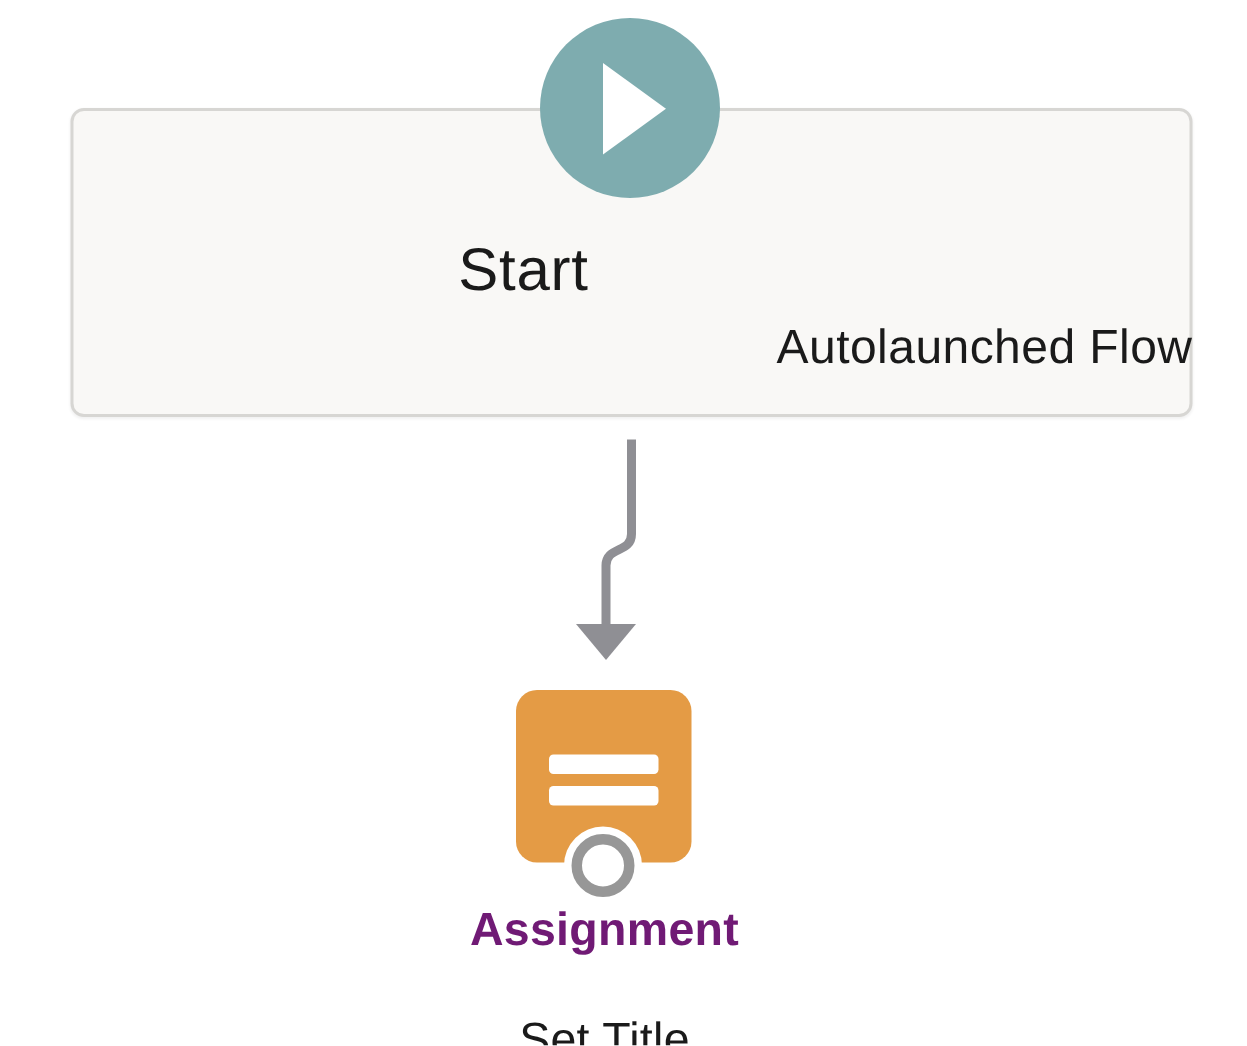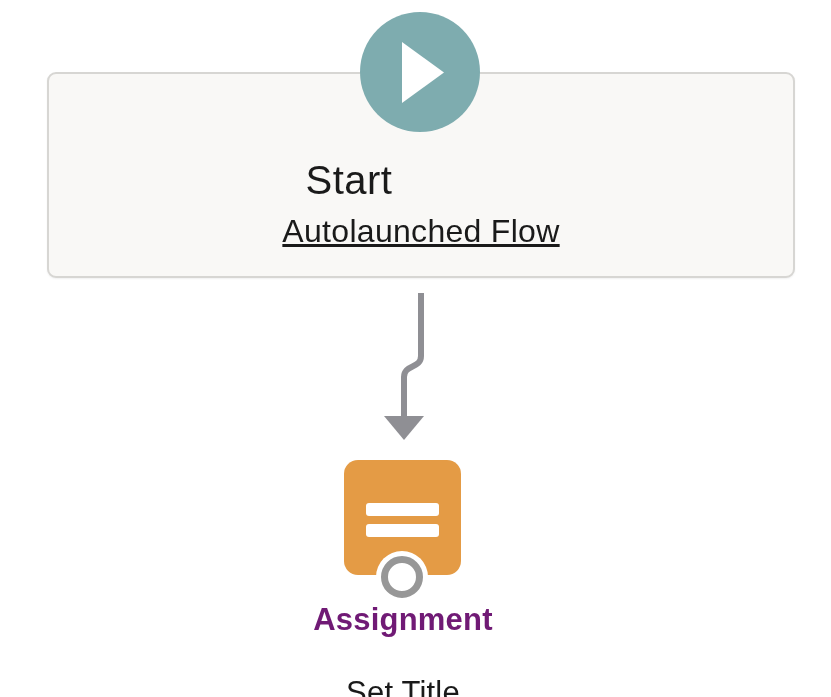--- a/index.html
+++ b/index.html
@@ -39,26 +39,25 @@
     font-size: 40px;
     line-height: 1.1;
     color: #1a1a1a;
     letter-spacing: 0.5px;
   }
   .start-subtitle {
     position: absolute;
     left: 47px;
     top: 214px;
     width: 748px;
-    text-align: center;
+    text-align: right;
     font-size: 32px;
     line-height: 1.1;
     color: #1a1a1a;
     letter-spacing: 0.3px;
-    text-decoration: underline;
   }
   .start-circle {
     position: absolute;
     left: 360px;
     top: 12px;
     width: 120px;
     height: 120px;
     border-radius: 50%;
     background: #7EACAF;
     cursor: pointer;

